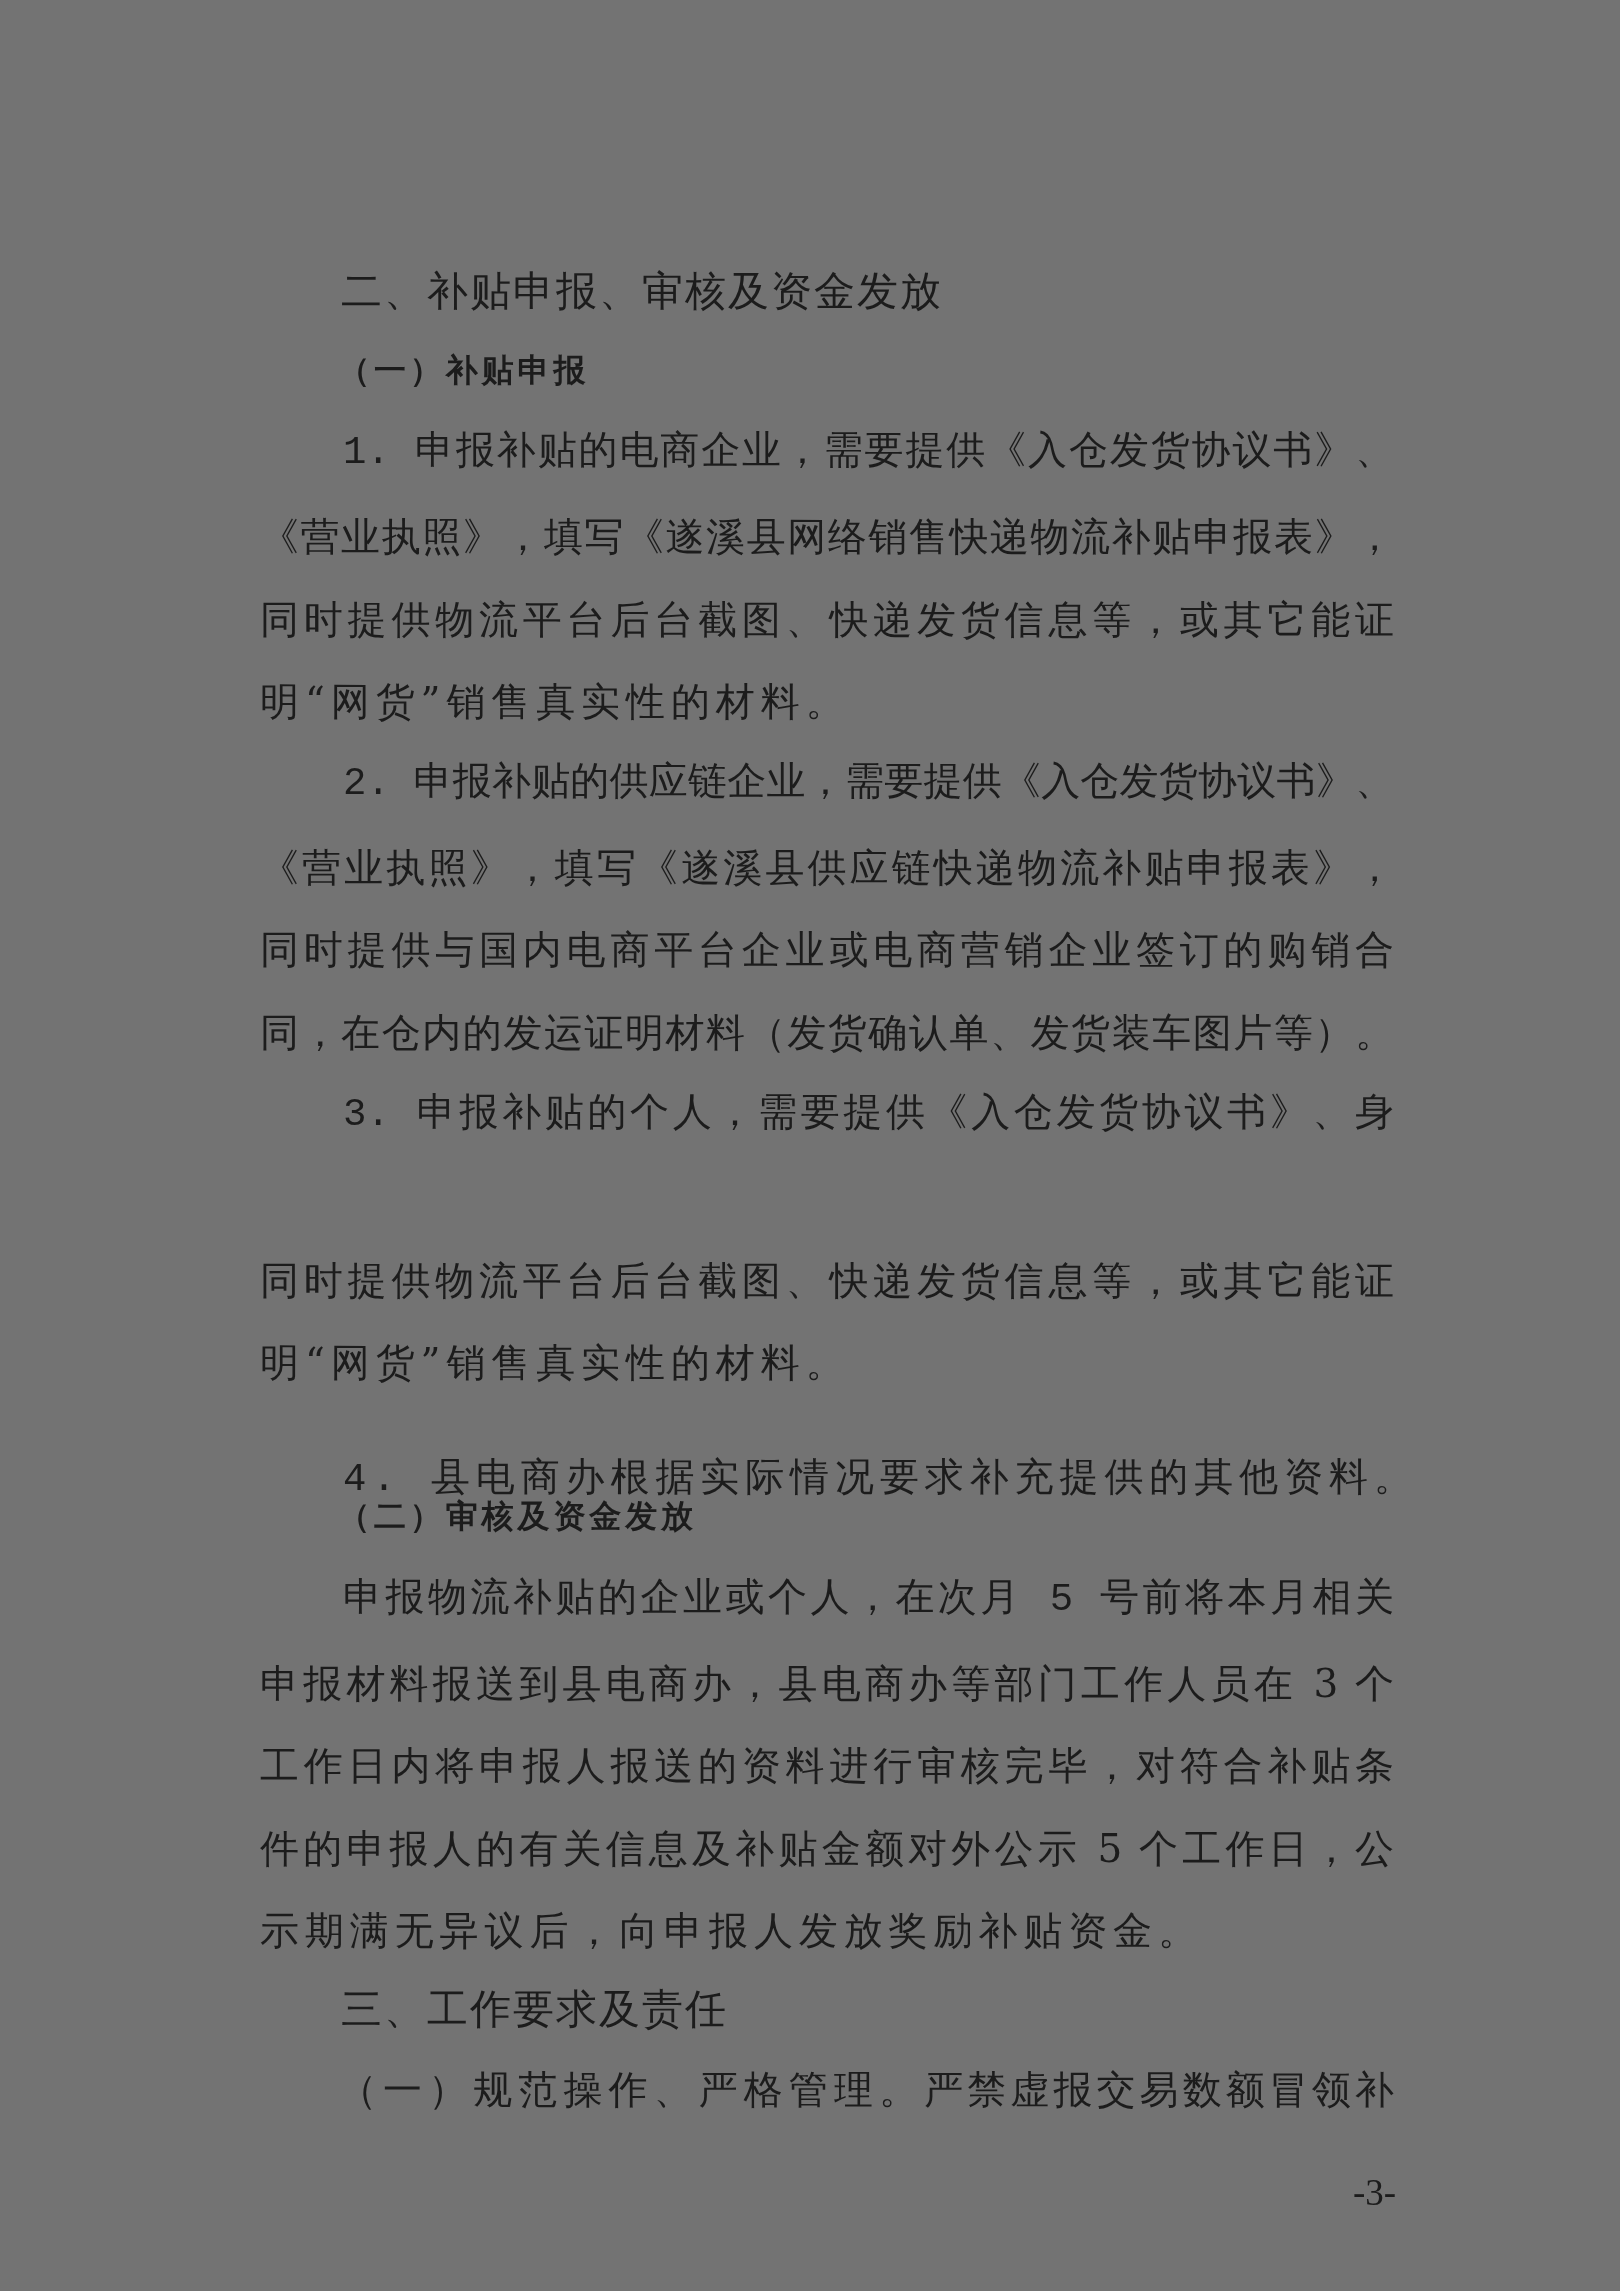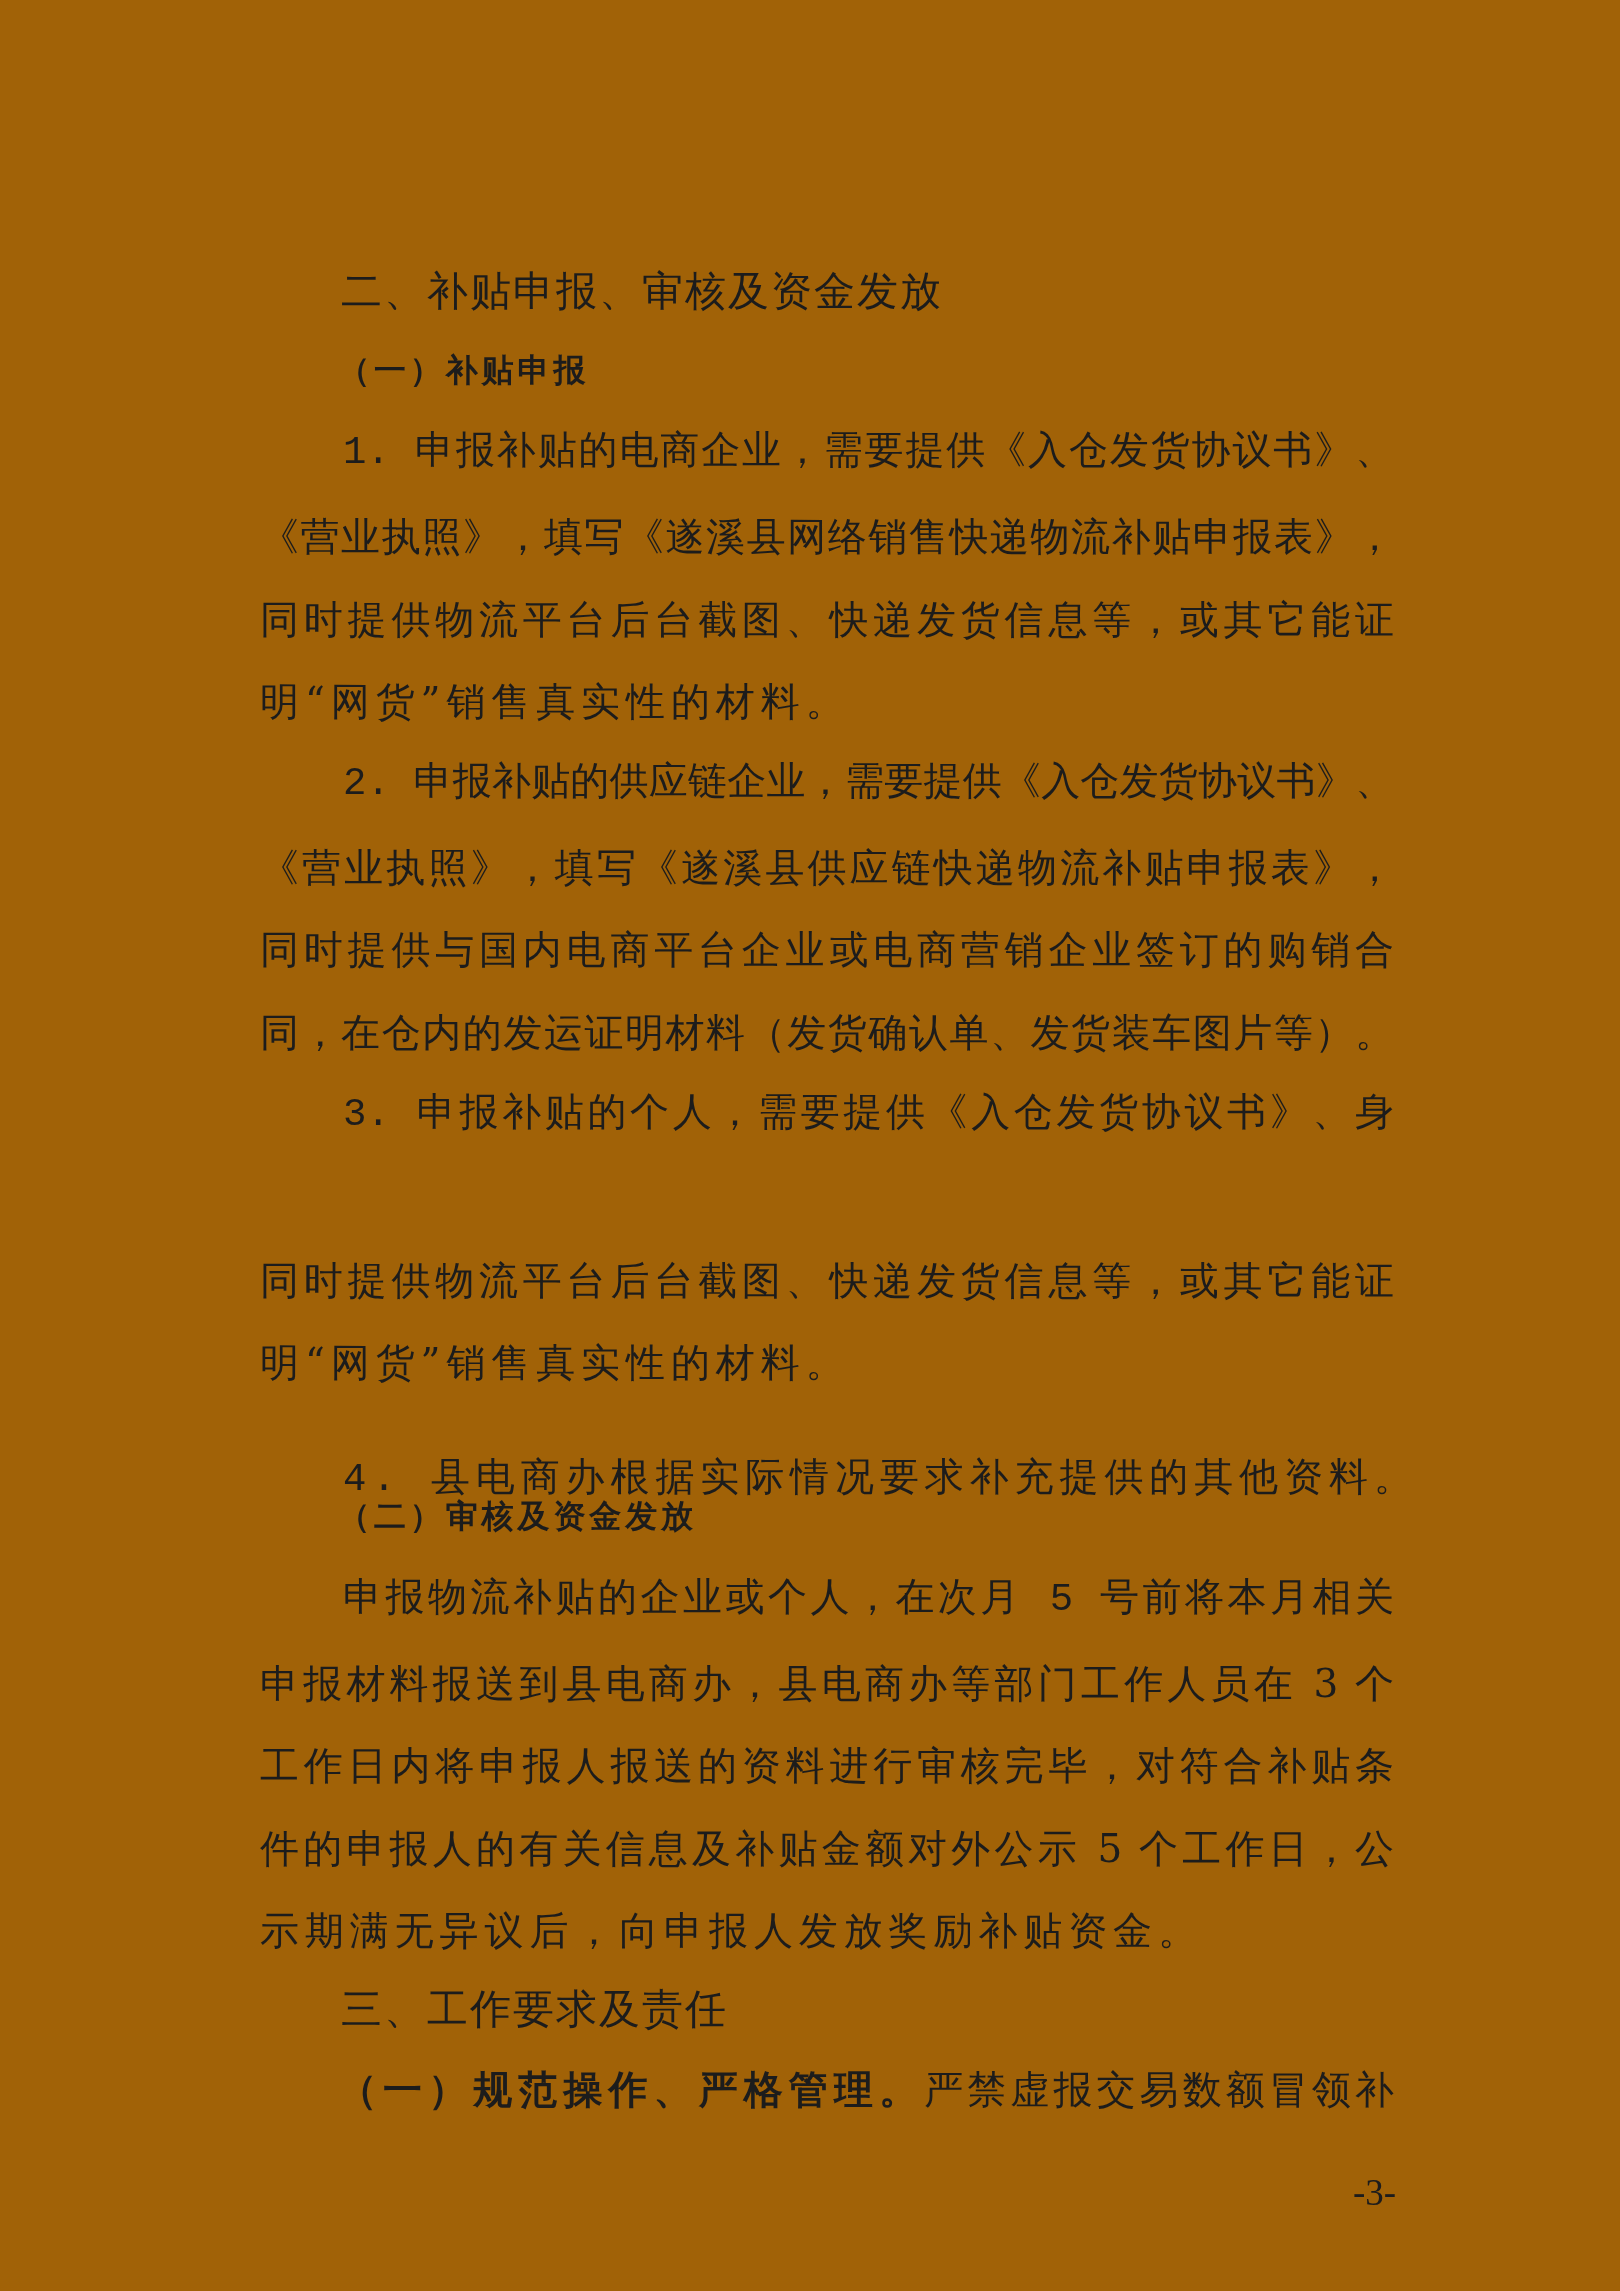--- a/index.html
+++ b/index.html
@@ -1,17 +1,17 @@
 <!DOCTYPE html>
 <html><head>
 <meta charset="utf-8">
 <style>
   html, body { margin: 0; padding: 0; background: #ffffff; }
   body { width: 1620px; height: 2292px; position: relative; overflow: hidden; }
-  .page { position: absolute; left: 0; top: 0; width: 1620px; height: 2292px; background: #a16207; }
+  .page { position: absolute; left: 0; top: 0; width: 1620px; height: 2292px; background: #737373; }
   .line {
     position: absolute;
     left: 260px;
     width: 1134px;
     height: 59px;
     line-height: 59px;
     font-family: "DejaVu Serif", serif;
     font-size: 39px;
     color: #1c1c1c;
     white-space: nowrap;
@@ -30,21 +30,21 @@
   }
   .line.subheading {
     font-family: "DejaVu Sans", sans-serif;
     font-weight: bold;
     font-size: 32px;
     letter-spacing: 3.9px;
     text-align: left; text-align-last: left; width: auto;
     left: 338px;
   }
   .line.mixed { left: 338px; width: 1056px; }
-  .line.mixed .bold { font-family: "DejaVu Sans", sans-serif; font-weight: bold; letter-spacing: 2px; }
+  .line.mixed .bold { font-family: "DejaVu Sans", sans-serif; font-weight: normal; letter-spacing: 2px; }
   .page-number {
     position: absolute;
     left: 1353px;
     top: 2168px;
     font-family: "Liberation Serif", serif;
     font-size: 37px;
     line-height: 49px;
     color: #1c1c1c;
   }
 </style>

